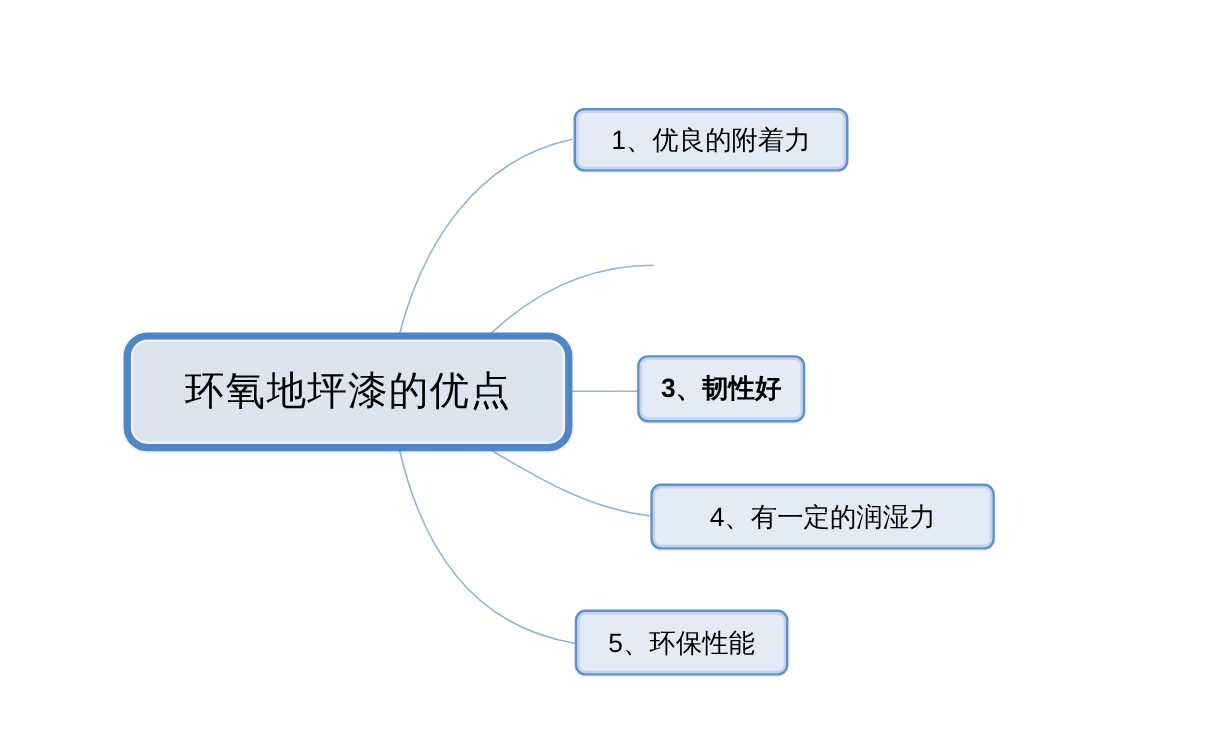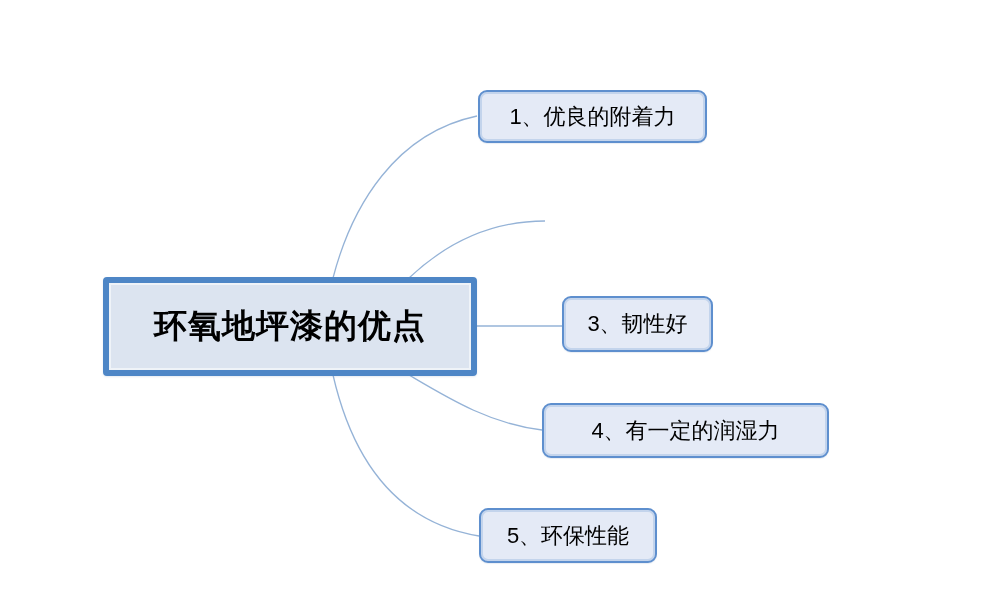--- a/index.html
+++ b/index.html
@@ -33,36 +33,36 @@
     white-space: nowrap;
     cursor: default;
   }
   .root-node {
     left: 103px;
     top: 277px;
     width: 374px;
     height: 99px;
     background: #dce4f0;
     border: 6px solid #4e86c6;
-    border-radius: 4px;
+    border-radius: 20px;
     box-shadow: inset 0 0 0 2px rgba(255,255,255,0.55), 0 1px 2px rgba(110,140,180,0.18);
     font-size: 33px;
-    font-weight: bold;
+    font-weight: normal;
     letter-spacing: 1px;
   }
   .branch-node {
     background: #e4eaf6;
     border: 2px solid #5e8fce;
     border-radius: 9px;
     box-shadow: inset 0 0 0 2px #c3d4ec, 0 1px 1px rgba(110,140,180,0.15);
     font-size: 22px;
   }
   .b1 { left: 478px; top:  90px; width: 229px; height: 53px; }
   .b2 { left: 545px; top: 193px; width: 281px; height: 55px; }
-  .b3 { left: 562px; top: 296px; width: 151px; height: 56px; }
+  .b3 { left: 531px; top: 296px; width: 140px; height: 56px; font-weight: bold; }
   .b4 { left: 542px; top: 403px; width: 287px; height: 55px; }
   .b5 { left: 479px; top: 508px; width: 178px; height: 55px; }
 </style>
 </head>
 <body>
 
 <div id="canvas">
 
   <svg id="connectors" viewBox="0 0 1007 616" xmlns="http://www.w3.org/2000/svg">
     <path d="M 333 278 C 352 205, 396 133, 477 116" fill="none" stroke="#95b3d7" stroke-width="1.3"></path>

